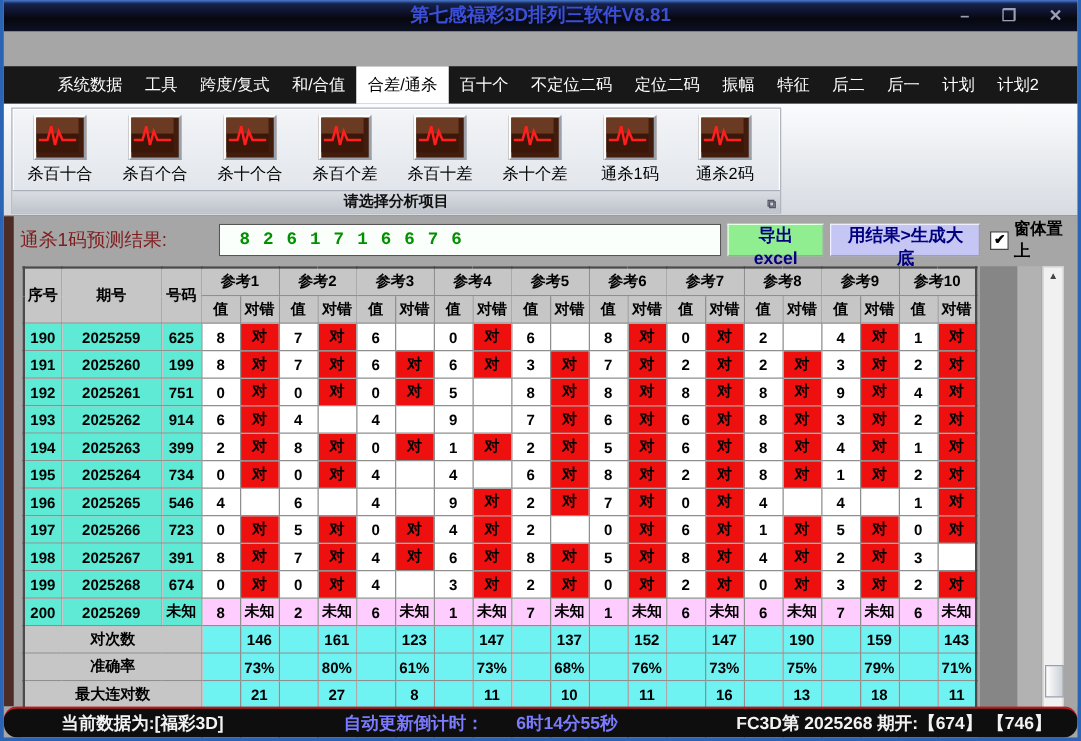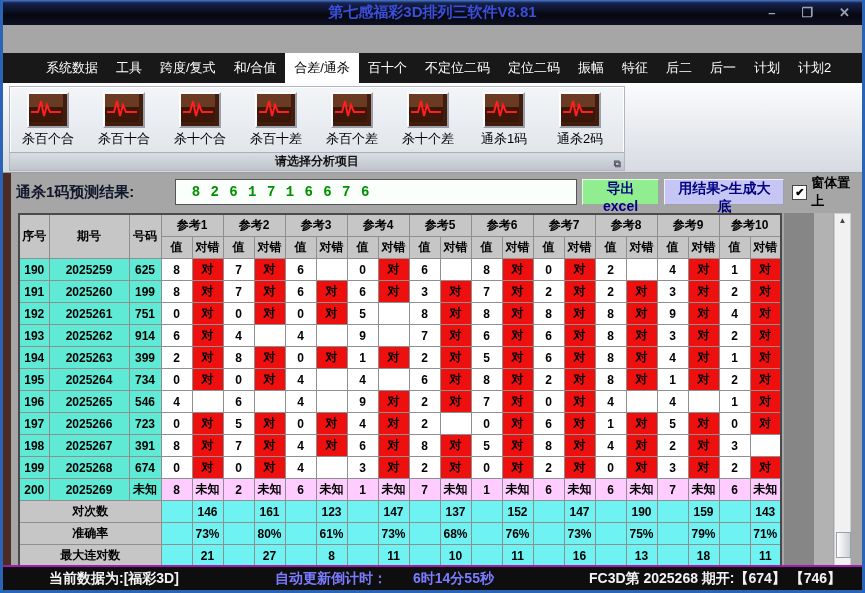--- a/index.html
+++ b/index.html
@@ -29,21 +29,21 @@
     background:#421d0e;display:block;}
   .rbtn-icon svg{display:block;}
   .rbtn-label{font-size:13px;color:#000;margin-top:2px;white-space:nowrap;}
   .ribbon-footer{flex:0 0 17px;background:linear-gradient(180deg,#d9dde3,#bfc3cb);border-top:1px solid #aab0b9;
     position:relative;display:flex;align-items:center;justify-content:center;font-size:12px;font-weight:bold;color:#111;}
   .launcher{position:absolute;right:3px;bottom:1px;font-size:10px;color:#556;line-height:10px;}
   
   .content{flex:1;position:relative;background:#a6a6a6;}
   .left-strip{position:absolute;left:0;top:0;bottom:0;width:8px;background:#4e2c26;}
   .resultbar{position:absolute;top:5px;left:13px;height:28px;display:flex;align-items:center;}
-  .result-label{color:#0f172a;font-weight:bold;font-size:15px;width:162px;white-space:nowrap;}
+  .result-label{color:#7f1d1d;font-weight:normal;font-size:15px;width:162px;white-space:nowrap;}
   .result-input{width:390px;height:22px;border:1px solid #555;background:#fbfffb;color:#009000;
     font-weight:bold;font-size:14px;font-family:"Liberation Mono",monospace;padding-left:16px;letter-spacing:1px;}
   .btn-export{margin-left:5px;height:26px;background:#90ee90;border:1px outset #e7ffe7;color:#000080;
     font-weight:bold;font-size:14px;padding:0 7px;font-family:"Liberation Sans",sans-serif;}
   .btn-generate{margin-left:5px;height:26px;background:#c6c6f4;border:1px outset #eeeeff;color:#000080;
     font-weight:bold;font-size:14px;padding:0 7px;font-family:"Liberation Sans",sans-serif;}
   .chkwrap{margin-left:8px;display:flex;align-items:center;gap:4px;font-size:13px;font-weight:bold;color:#000;}
   .chkbox{width:13px;height:13px;background:#fff;border:1px solid #444;font-size:11px;line-height:12px;text-align:center;}
   
   .tbl-gap1{position:absolute;left:781px;top:40px;width:30px;height:363px;background:#868686;}
@@ -67,21 +67,21 @@
     border:1px solid #cfcfcf;box-sizing:border-box;}
   .sb-btn{position:absolute;left:0;width:15px;height:14px;text-align:center;font-size:8px;color:#444;line-height:14px;}
   .sb-up{top:0;}
   .sb-down{bottom:0;}
   .sb-thumb{position:absolute;left:1px;top:318px;width:13px;height:24px;
     background:linear-gradient(90deg,#ffffff,#ccd0d6);border:1px solid #98a0ac;}
   .red-blocks{position:absolute;left:806px;top:402px;display:flex;gap:2px;}
   .red-block{width:9px;height:14px;background:#ff8d8d;}
   
   .statusbar{flex:0 0 23px;background:#0e0e0e;position:relative;font-size:14px;font-weight:bold;
-    border-top:2px solid #a21caf;}
+    border-top:2px solid #b91c1c;border-radius:11px;}
   .st-left{position:absolute;left:46px;top:3px;color:#f2f2f2;}
   .st-mid-label{position:absolute;left:272px;top:3px;color:#7b7bff;}
   .st-mid-value{position:absolute;left:410px;top:3px;color:#7b7bff;}
   .st-right{position:absolute;left:586px;top:3px;color:#f2f2f2;}
 </style>
 </head>
 <body>
 
 <div class="window">
 
@@ -115,61 +115,61 @@
     <div class="ribbon-group">
       <div class="rbtn-row">
           <div class="rbtn">
             <span class="rbtn-icon">
               <svg width="34" height="28" viewBox="0 0 34 28">
                 <rect x="0" y="0" width="34" height="13" fill="#6b3a22"></rect>
                 <rect x="0" y="13" width="34" height="15" fill="#3a1708"></rect>
                 <polyline points="2,18 9,18 12,7 15,22 18,11 21,18 32,18" fill="none" stroke="#ff1f1f" stroke-width="2"></polyline>
               </svg>
             </span>
+            <span class="rbtn-label">杀百十合</span>
+          </div>
+          <div class="rbtn">
+            <span class="rbtn-icon">
+              <svg width="34" height="28" viewBox="0 0 34 28">
+                <rect x="0" y="0" width="34" height="13" fill="#6b3a22"></rect>
+                <rect x="0" y="13" width="34" height="15" fill="#3a1708"></rect>
+                <polyline points="2,18 9,18 12,7 15,22 18,11 21,18 32,18" fill="none" stroke="#ff1f1f" stroke-width="2"></polyline>
+              </svg>
+            </span>
             <span class="rbtn-label">杀百个合</span>
           </div>
           <div class="rbtn">
             <span class="rbtn-icon">
               <svg width="34" height="28" viewBox="0 0 34 28">
                 <rect x="0" y="0" width="34" height="13" fill="#6b3a22"></rect>
                 <rect x="0" y="13" width="34" height="15" fill="#3a1708"></rect>
                 <polyline points="2,18 9,18 12,7 15,22 18,11 21,18 32,18" fill="none" stroke="#ff1f1f" stroke-width="2"></polyline>
               </svg>
             </span>
-            <span class="rbtn-label">杀百十合</span>
-          </div>
-          <div class="rbtn">
-            <span class="rbtn-icon">
-              <svg width="34" height="28" viewBox="0 0 34 28">
-                <rect x="0" y="0" width="34" height="13" fill="#6b3a22"></rect>
-                <rect x="0" y="13" width="34" height="15" fill="#3a1708"></rect>
-                <polyline points="2,18 9,18 12,7 15,22 18,11 21,18 32,18" fill="none" stroke="#ff1f1f" stroke-width="2"></polyline>
-              </svg>
-            </span>
             <span class="rbtn-label">杀十个合</span>
           </div>
           <div class="rbtn">
             <span class="rbtn-icon">
               <svg width="34" height="28" viewBox="0 0 34 28">
                 <rect x="0" y="0" width="34" height="13" fill="#6b3a22"></rect>
                 <rect x="0" y="13" width="34" height="15" fill="#3a1708"></rect>
                 <polyline points="2,18 9,18 12,7 15,22 18,11 21,18 32,18" fill="none" stroke="#ff1f1f" stroke-width="2"></polyline>
               </svg>
             </span>
+            <span class="rbtn-label">杀百个差</span>
+          </div>
+          <div class="rbtn">
+            <span class="rbtn-icon">
+              <svg width="34" height="28" viewBox="0 0 34 28">
+                <rect x="0" y="0" width="34" height="13" fill="#6b3a22"></rect>
+                <rect x="0" y="13" width="34" height="15" fill="#3a1708"></rect>
+                <polyline points="2,18 9,18 12,7 15,22 18,11 21,18 32,18" fill="none" stroke="#ff1f1f" stroke-width="2"></polyline>
+              </svg>
+            </span>
             <span class="rbtn-label">杀百十差</span>
-          </div>
-          <div class="rbtn">
-            <span class="rbtn-icon">
-              <svg width="34" height="28" viewBox="0 0 34 28">
-                <rect x="0" y="0" width="34" height="13" fill="#6b3a22"></rect>
-                <rect x="0" y="13" width="34" height="15" fill="#3a1708"></rect>
-                <polyline points="2,18 9,18 12,7 15,22 18,11 21,18 32,18" fill="none" stroke="#ff1f1f" stroke-width="2"></polyline>
-              </svg>
-            </span>
-            <span class="rbtn-label">杀百个差</span>
           </div>
           <div class="rbtn">
             <span class="rbtn-icon">
               <svg width="34" height="28" viewBox="0 0 34 28">
                 <rect x="0" y="0" width="34" height="13" fill="#6b3a22"></rect>
                 <rect x="0" y="13" width="34" height="15" fill="#3a1708"></rect>
                 <polyline points="2,18 9,18 12,7 15,22 18,11 21,18 32,18" fill="none" stroke="#ff1f1f" stroke-width="2"></polyline>
               </svg>
             </span>
             <span class="rbtn-label">杀十个差</span>

